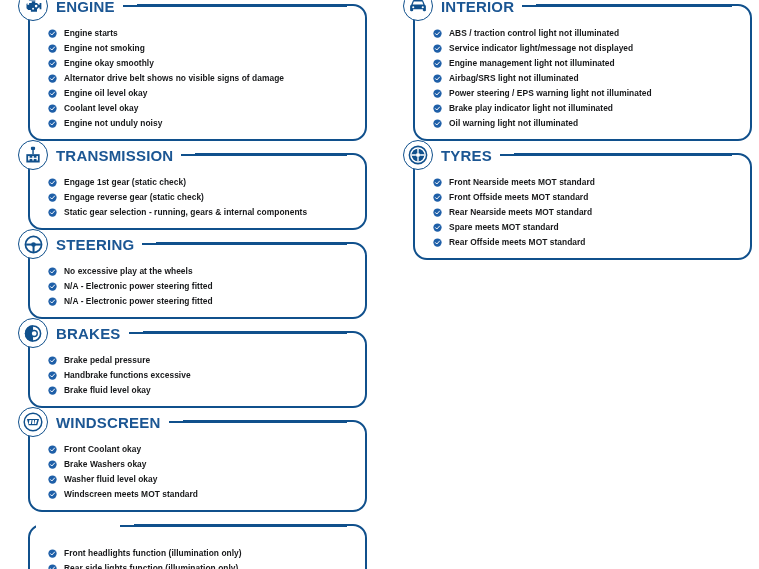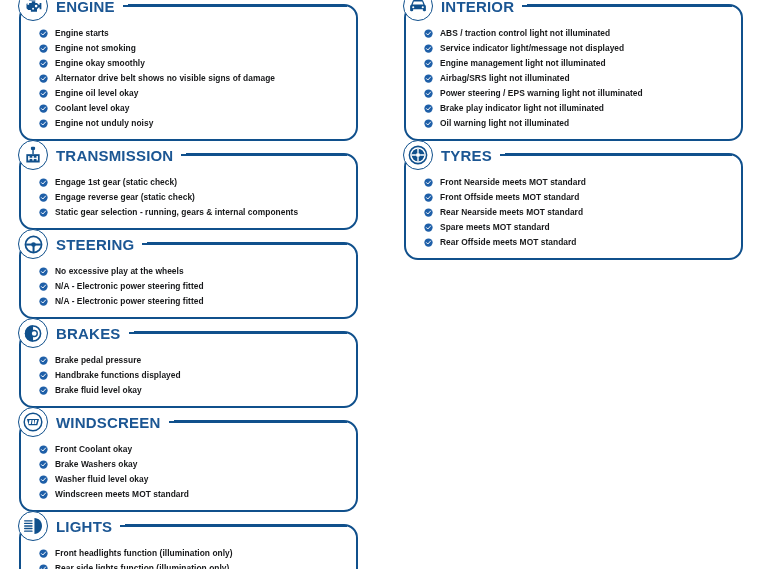--- a/index.html
+++ b/index.html
@@ -31,21 +31,21 @@
   
   .section {
     position: relative;
     margin-bottom: 12px;
   }
 
   .card {
     position: relative;
     border: 2px solid #10508c;
     border-radius: 14px;
-    margin-left: 1px;
+    margin-left: 10px;
     padding: 20px 10px 8px 18px;
     box-sizing: border-box;
     width: 339px;
     background: #ffffff;
   }
 
   
   .card-top-mask {
     position: absolute;
     left: 6px;
@@ -290,21 +290,21 @@
    <circle cx="12" cy="12" r="11" fill="#1e5fa8"></circle>
    <path d="M6.6 12.4l3.6 3.6 7.4-8" fill="none" stroke="#fff" stroke-width="2.6" stroke-linecap="round" stroke-linejoin="round"></path>
  </svg></span>
               <span class="item-text">Brake pedal pressure</span>
             </li>
             <li>
               <span class="check"><svg viewBox="0 0 24 24" width="9" height="9">
    <circle cx="12" cy="12" r="11" fill="#1e5fa8"></circle>
    <path d="M6.6 12.4l3.6 3.6 7.4-8" fill="none" stroke="#fff" stroke-width="2.6" stroke-linecap="round" stroke-linejoin="round"></path>
  </svg></span>
-              <span class="item-text">Handbrake functions displayed</span>
+              <span class="item-text">Handbrake functions excessive</span>
             </li>
             <li>
               <span class="check"><svg viewBox="0 0 24 24" width="9" height="9">
    <circle cx="12" cy="12" r="11" fill="#1e5fa8"></circle>
    <path d="M6.6 12.4l3.6 3.6 7.4-8" fill="none" stroke="#fff" stroke-width="2.6" stroke-linecap="round" stroke-linejoin="round"></path>
  </svg></span>
               <span class="item-text">Brake fluid level okay</span>
             </li>
           </ul>
           <div class="card-top-mask" style="width: 106.547px;"></div>
@@ -380,35 +380,20 @@
             </li>
             <li>
               <span class="check"><svg viewBox="0 0 24 24" width="9" height="9">
    <circle cx="12" cy="12" r="11" fill="#1e5fa8"></circle>
    <path d="M6.6 12.4l3.6 3.6 7.4-8" fill="none" stroke="#fff" stroke-width="2.6" stroke-linecap="round" stroke-linejoin="round"></path>
  </svg></span>
               <span class="item-text">Rear side lights function (illumination only)</span>
             </li>
           </ul>
           <div class="card-top-mask" style="width: 98.2031px;"></div>
-        </div>
-        <div class="header">
-          <span class="icon-badge">
-            <svg width="22" height="22" viewBox="0 0 24 24">
-     <path fill="#10508c" d="M13.6 3.4c4.6 0 8.2 3.9 8.2 8.6s-3.6 8.6-8.2 8.6z"></path>
-     <g fill="#10508c">
-       <rect x="2.2" y="5.6" width="9.4" height="1.5" rx="0.7"></rect>
-       <rect x="2.2" y="8.4" width="9.4" height="1.5" rx="0.7"></rect>
-       <rect x="2.2" y="11.2" width="9.4" height="1.5" rx="0.7"></rect>
-       <rect x="2.2" y="14.0" width="9.4" height="1.5" rx="0.7"></rect>
-       <rect x="2.2" y="16.8" width="9.4" height="1.5" rx="0.7"></rect>
-     </g>
-   </svg>
-          </span>
-          <span class="section-title">LIGHTS</span>
         </div>
         <div class="title-rule" style="left: 102.203px; right: 16px;"></div>
       </div>
     </div>
     <div class="column right">
       <div class="section">
         <div class="card">
           <ul class="items">
             <li>
               <span class="check"><svg viewBox="0 0 24 24" width="9" height="9">

